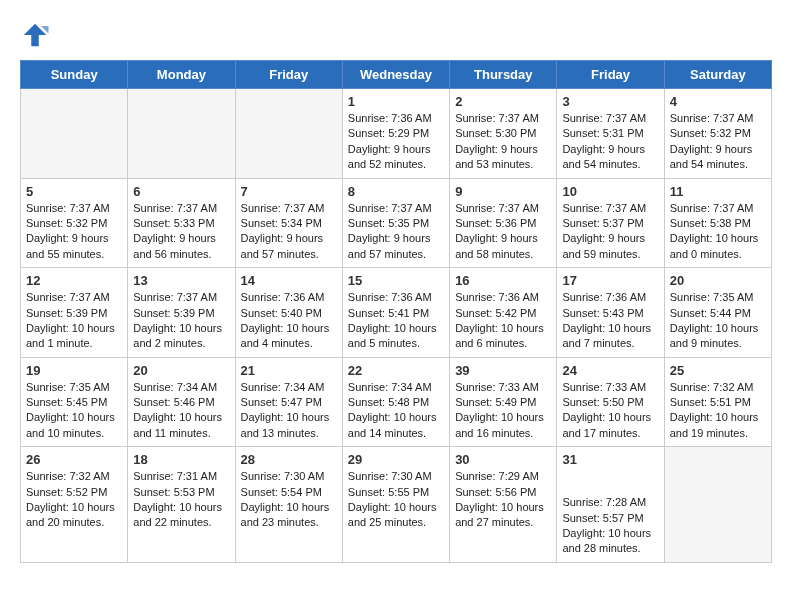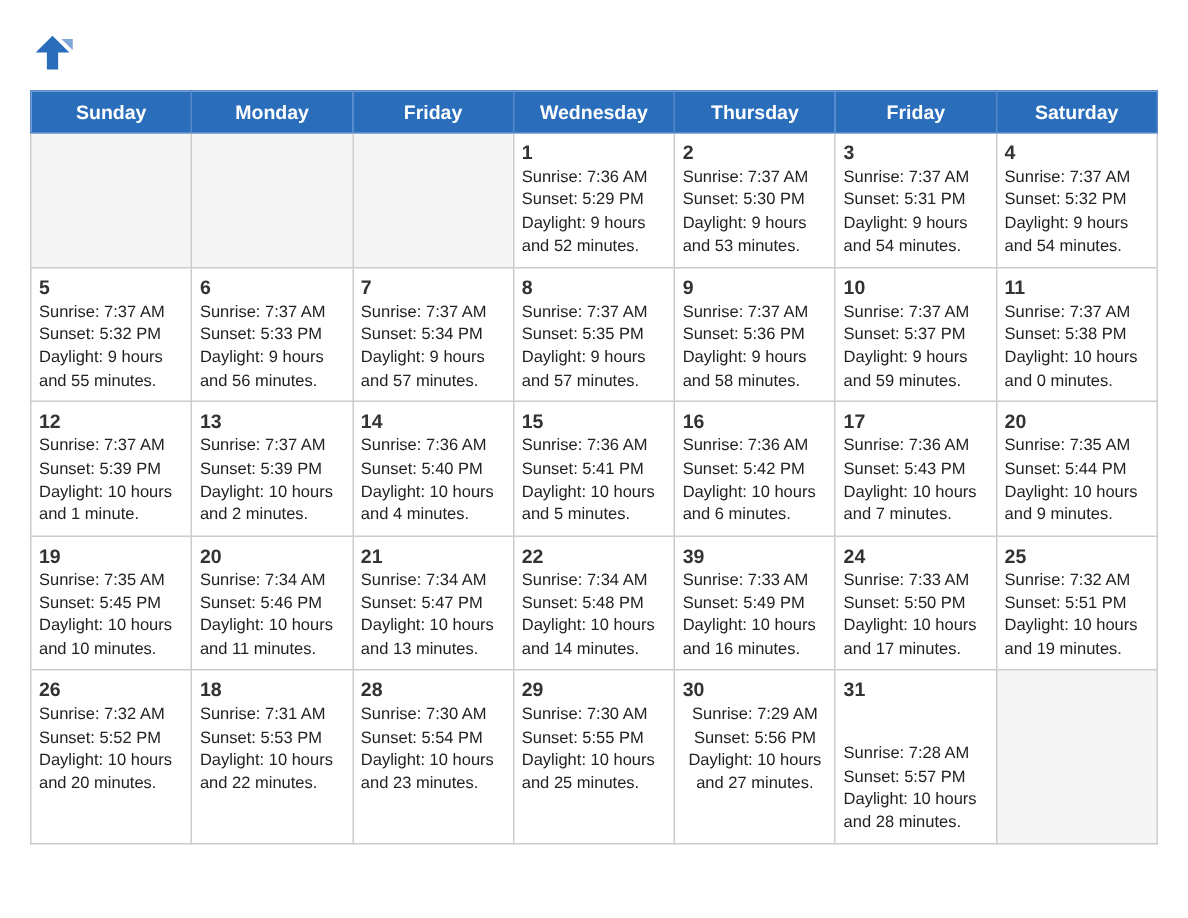--- a/index.html
+++ b/index.html
@@ -327,21 +327,21 @@
         </td>
         <td>
           <div class="day-number">29</div>
           <div class="day-info" style="white-space: pre-line;">Sunrise: 7:30 AM
 Sunset: 5:55 PM
 Daylight: 10 hours
 and 25 minutes.</div>
         </td>
         <td>
           <div class="day-number">30</div>
-          <div class="day-info" style="white-space: pre-line; text-align: center;">Sunrise: 7:29 AM
+          <div class="day-info" style="white-space: pre-line;">Sunrise: 7:29 AM
 Sunset: 5:56 PM
 Daylight: 10 hours
 and 27 minutes.</div>
         </td>
         <td>
           <div class="day-number">31</div>
           <div class="day-info" style="white-space: pre-line; margin-top: 28px;">Sunrise: 7:28 AM
 Sunset: 5:57 PM
 Daylight: 10 hours
 and 28 minutes.</div>

